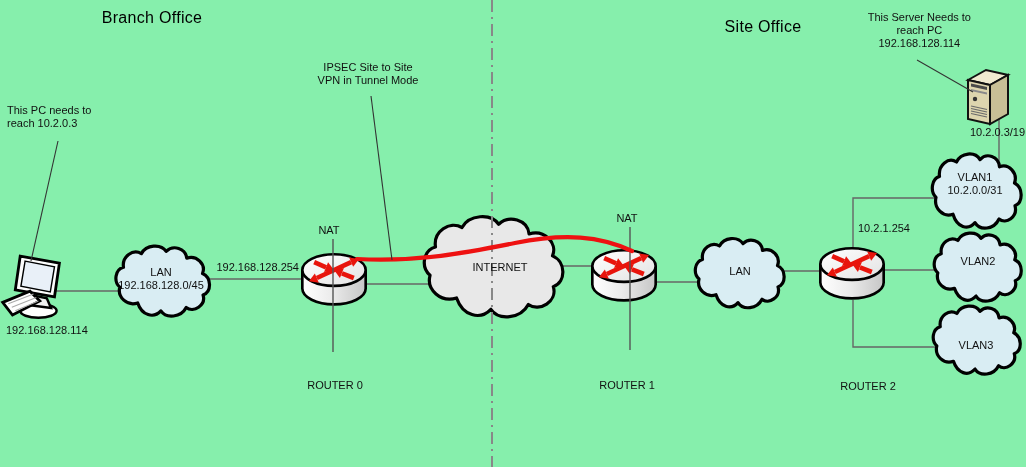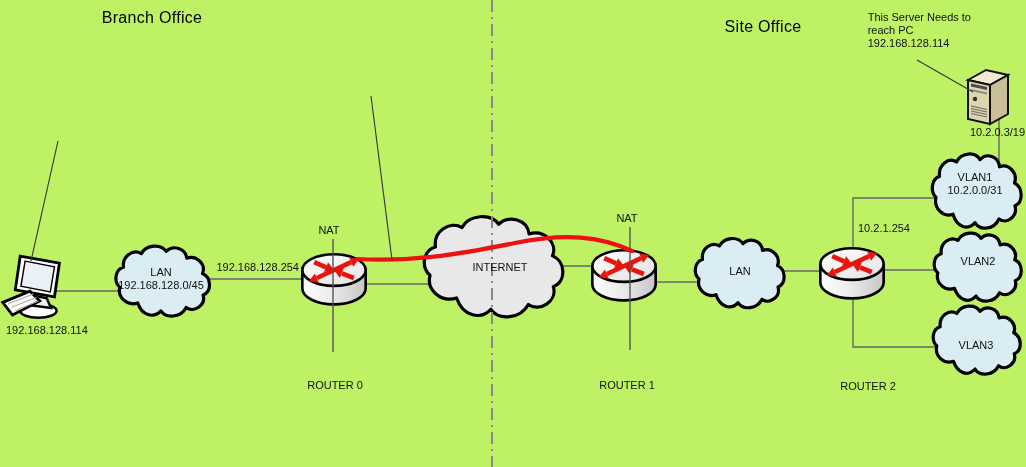--- a/index.html
+++ b/index.html
@@ -1,21 +1,21 @@
 <!DOCTYPE html>
 <html><head>
 <meta charset="utf-8">
 <style>
   html,body{margin:0;padding:0;background:#fff;}
-  .canvas{position:relative;width:1026px;height:467px;background:#bef264;overflow:hidden;
+  .canvas{position:relative;width:1026px;height:467px;background:#86efac;overflow:hidden;
           font-family:"Liberation Sans",sans-serif;text-decoration:underline;}
   .canvas svg{position:absolute;left:0;top:0;}
   .lbl{position:absolute;font:11px/13px "Liberation Sans",sans-serif;color:#111;white-space:nowrap;}
   .center{transform:translateX(-50%);text-align:center;}
-  .rightal{text-align:left;}
+  .rightal{text-align:center;}
   .title{font-size:16px;line-height:19px;letter-spacing:.3px;color:#000;}
 </style>
 </head>
 <body>
 
 <div class="canvas">
 
 <svg width="1026" height="467" viewBox="0 0 1026 467">
   <defs>
     <linearGradient id="gradCyl" x1="0" y1="0" x2="1" y2="0">
@@ -111,21 +111,29 @@
   <g stroke="#333" stroke-width="1.1">
     <line x1="58" y1="141" x2="31" y2="261"></line>
     <line x1="371" y1="96" x2="392" y2="260"></line>
     <line x1="917" y1="60" x2="973" y2="92"></line>
   </g>
 </svg>
 
 <div class="lbl title center" style="left:152px;top:8px">Branch Office</div>
 <div class="lbl title center" style="left:763px;top:17px">Site Office</div>
 
+<div class="lbl" style="left:7px;top:104px">
+  <div>This PC needs to</div>
+  <div>reach 10.2.0.3</div>
+</div>
 
+<div class="lbl center" style="left:368px;top:61px">
+  <div>IPSEC Site to Site</div>
+  <div>VPN in Tunnel Mode</div>
+</div>
 
 <div class="lbl rightal" style="right:55px;top:11px">
   <div>This Server Needs to</div>
   <div>reach PC</div>
   <div>192.168.128.114</div>
 </div>
 
 <div class="lbl" style="left:6px;top:324px">192.168.128.114</div>
 
 <div class="lbl center" style="left:161px;top:266px">

